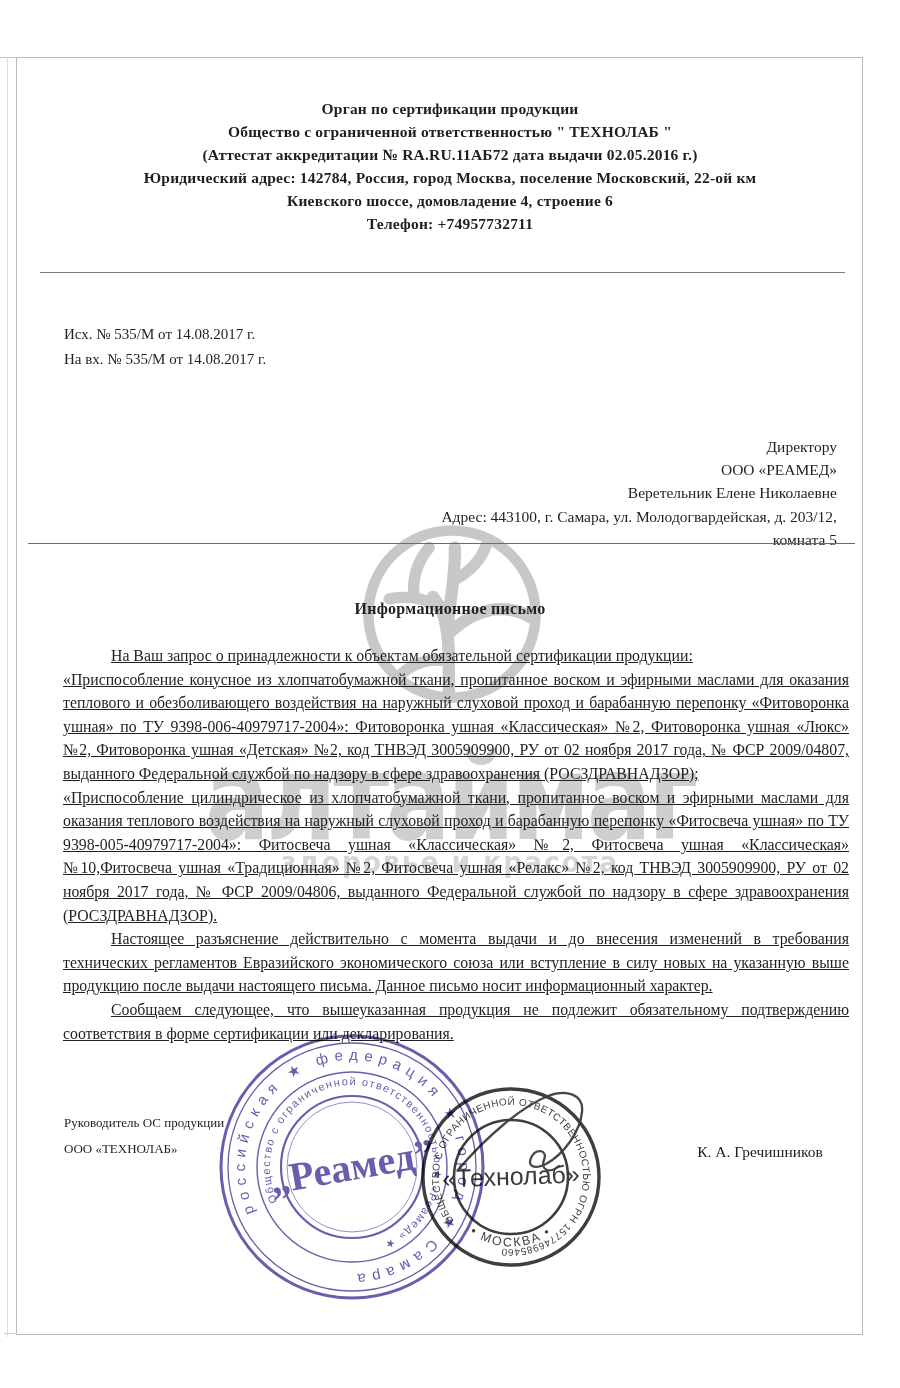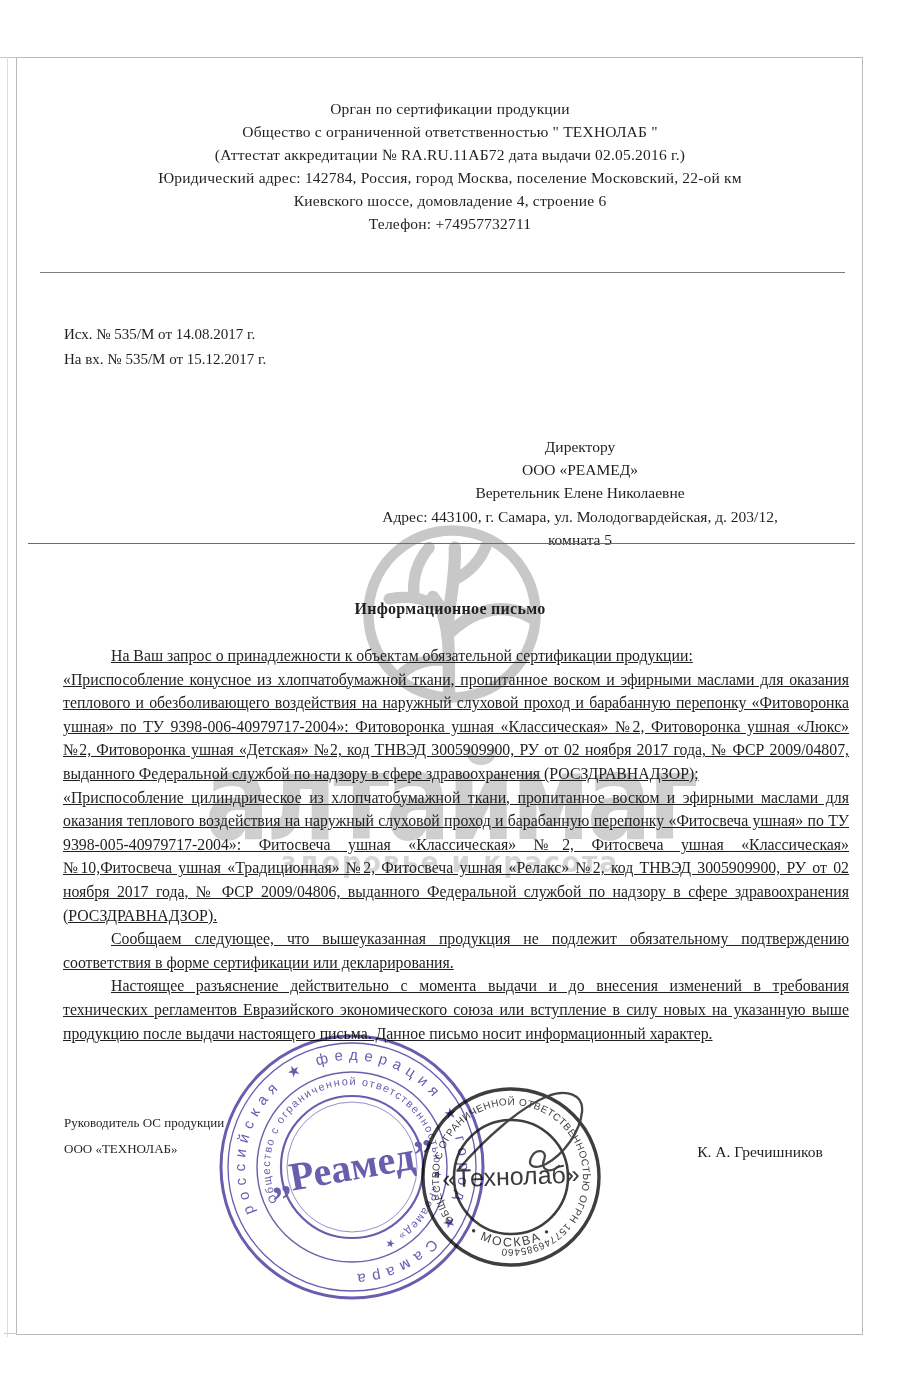--- a/index.html
+++ b/index.html
@@ -12,28 +12,28 @@
     position:absolute; left:16px; top:57px; width:845px; height:1276px;
     border:1px solid #b9b9b9; z-index:0;
   }
   .frame-stub-top { position:absolute; left:0; top:57px; width:17px; height:1px; background:#c4c4c4; z-index:0; }
   .frame-stub-bottom { position:absolute; left:4px; top:1333px; width:13px; height:1px; background:#cccccc; z-index:0; }
   .frame-left-faint { position:absolute; left:7px; top:57px; width:1px; height:1280px; background:#dcdcdc; z-index:0; }
 
   
   .letterhead {
     position:absolute; left:50px; top:97px; width:800px; text-align:center;
-    font-weight:normal; font-size:15.5px; line-height:23px; letter-spacing:.2px; z-index:2;
+    font-weight:bold; font-size:15.5px; line-height:23px; letter-spacing:.2px; z-index:2;
   }
   .rule-top { position:absolute; left:40px; top:272px; width:805px; border-top:1.4px solid #7c7c7c; z-index:2; }
 
   .refs { position:absolute; left:64px; top:322px; font-size:15px; line-height:25px; z-index:2; }
 
   .addressee {
-    position:absolute; right:40px; top:435px; width:560px; text-align:center;
+    position:absolute; right:63px; top:435px; width:560px; text-align:right;
     font-size:15.5px; line-height:23.2px; z-index:2;
   }
   .rule-addr { position:absolute; left:28px; top:543px; width:827px; border-top:1.6px solid #6b6b6b; z-index:2; }
 
   
   .wm-logo { position:absolute; left:357px; top:519px; z-index:1; opacity:.5; }
   .wm-big {
     position:absolute; left:0; top:728px; width:900px; text-align:center; z-index:1;
     font-family:"DejaVu Sans","Liberation Sans",sans-serif; font-weight:bold;
     font-size:120px; color:#c7c7c7; letter-spacing:-4px; transform:scaleX(.8); opacity:.85;
@@ -97,40 +97,40 @@
     <div>Общество с ограниченной ответственностью " ТЕХНОЛАБ "</div>
     <div>(Аттестат аккредитации № RA.RU.11АБ72 дата выдачи 02.05.2016 г.)</div>
     <div>Юридический адрес: 142784, Россия, город Москва, поселение Московский, 22-ой км</div>
     <div>Киевского шоссе, домовладение 4, строение 6</div>
     <div>Телефон: +74957732711</div>
   </div>
   <div class="rule-top"></div>
 
   <div class="refs">
     <div>Исх. № 535/М от 14.08.2017 г.</div>
-    <div>На вх. № 535/М от 15.12.2017 г.</div>
+    <div>На вх. № 535/М от 14.08.2017 г.</div>
   </div>
 
   <div class="addressee">
     <div>Директору</div>
     <div>ООО «РЕАМЕД»</div>
     <div>Веретельник Елене Николаевне</div>
     <div>Адрес: 443100, г. Самара, ул. Молодогвардейская, д. 203/12,</div>
     <div>комната 5</div>
   </div>
   <div class="rule-addr"></div>
 
   <div class="doc-title">Информационное письмо</div>
 
   <div class="body-text">
     <p class="indent">На Ваш запрос о принадлежности к объектам обязательной сертификации продукции:</p>
     <p>«Приспособление конусное из хлопчатобумажной ткани, пропитанное воском и  эфирными маслами для оказания теплового и обезболивающего воздействия на наружный слуховой проход и барабанную перепонку «Фитоворонка ушная» по ТУ 9398-006-40979717-2004»: Фитоворонка ушная «Классическая» №2, Фитоворонка ушная «Люкс» №2, Фитоворонка ушная «Детская» №2, код ТНВЭД 3005909900, РУ от 02 ноября 2017 года, № ФСР 2009/04807, выданного Федеральной службой по надзору в сфере здравоохранения (РОСЗДРАВНАДЗОР);</p>
     <p>«Приспособление цилиндрическое из хлопчатобумажной ткани, пропитанное воском и эфирными маслами для оказания теплового воздействия на наружный слуховой проход и барабанную перепонку «Фитосвеча ушная» по ТУ 9398-005-40979717-2004»: Фитосвеча ушная «Классическая» №2,  Фитосвеча ушная «Классическая» №10,Фитосвеча ушная «Традиционная» №2, Фитосвеча ушная «Релакс» №2,  код ТНВЭД 3005909900, РУ от 02 ноября 2017 года, № ФСР 2009/04806, выданного Федеральной службой по надзору в сфере здравоохранения (РОСЗДРАВНАДЗОР).</p>
+    <p class="indent">Настоящее разъяснение действительно с момента выдачи и до внесения изменений в требования технических регламентов Евразийского экономического союза или вступление в силу новых на указанную выше продукцию после выдачи настоящего письма. Данное письмо носит информационный характер.</p>
     <p class="indent">Сообщаем следующее, что вышеуказанная продукция не подлежит обязательному подтверждению соответствия в форме сертификации или декларирования.</p>
-    <p class="indent">Настоящее разъяснение действительно с момента выдачи и до внесения изменений в требования технических регламентов Евразийского экономического союза или вступление в силу новых на указанную выше продукцию после выдачи настоящего письма. Данное письмо носит информационный характер.</p>
   </div>
 
   <div class="sig-role">
     <div>Руководитель ОС продукции</div>
     <div>ООО «ТЕХНОЛАБ»</div>
   </div>
   <div class="sig-name">К. А. Гречишников</div>
 
   <svg class="stamp stamp-reamed" width="300" height="300" viewBox="0 0 300 300">
     <defs>

